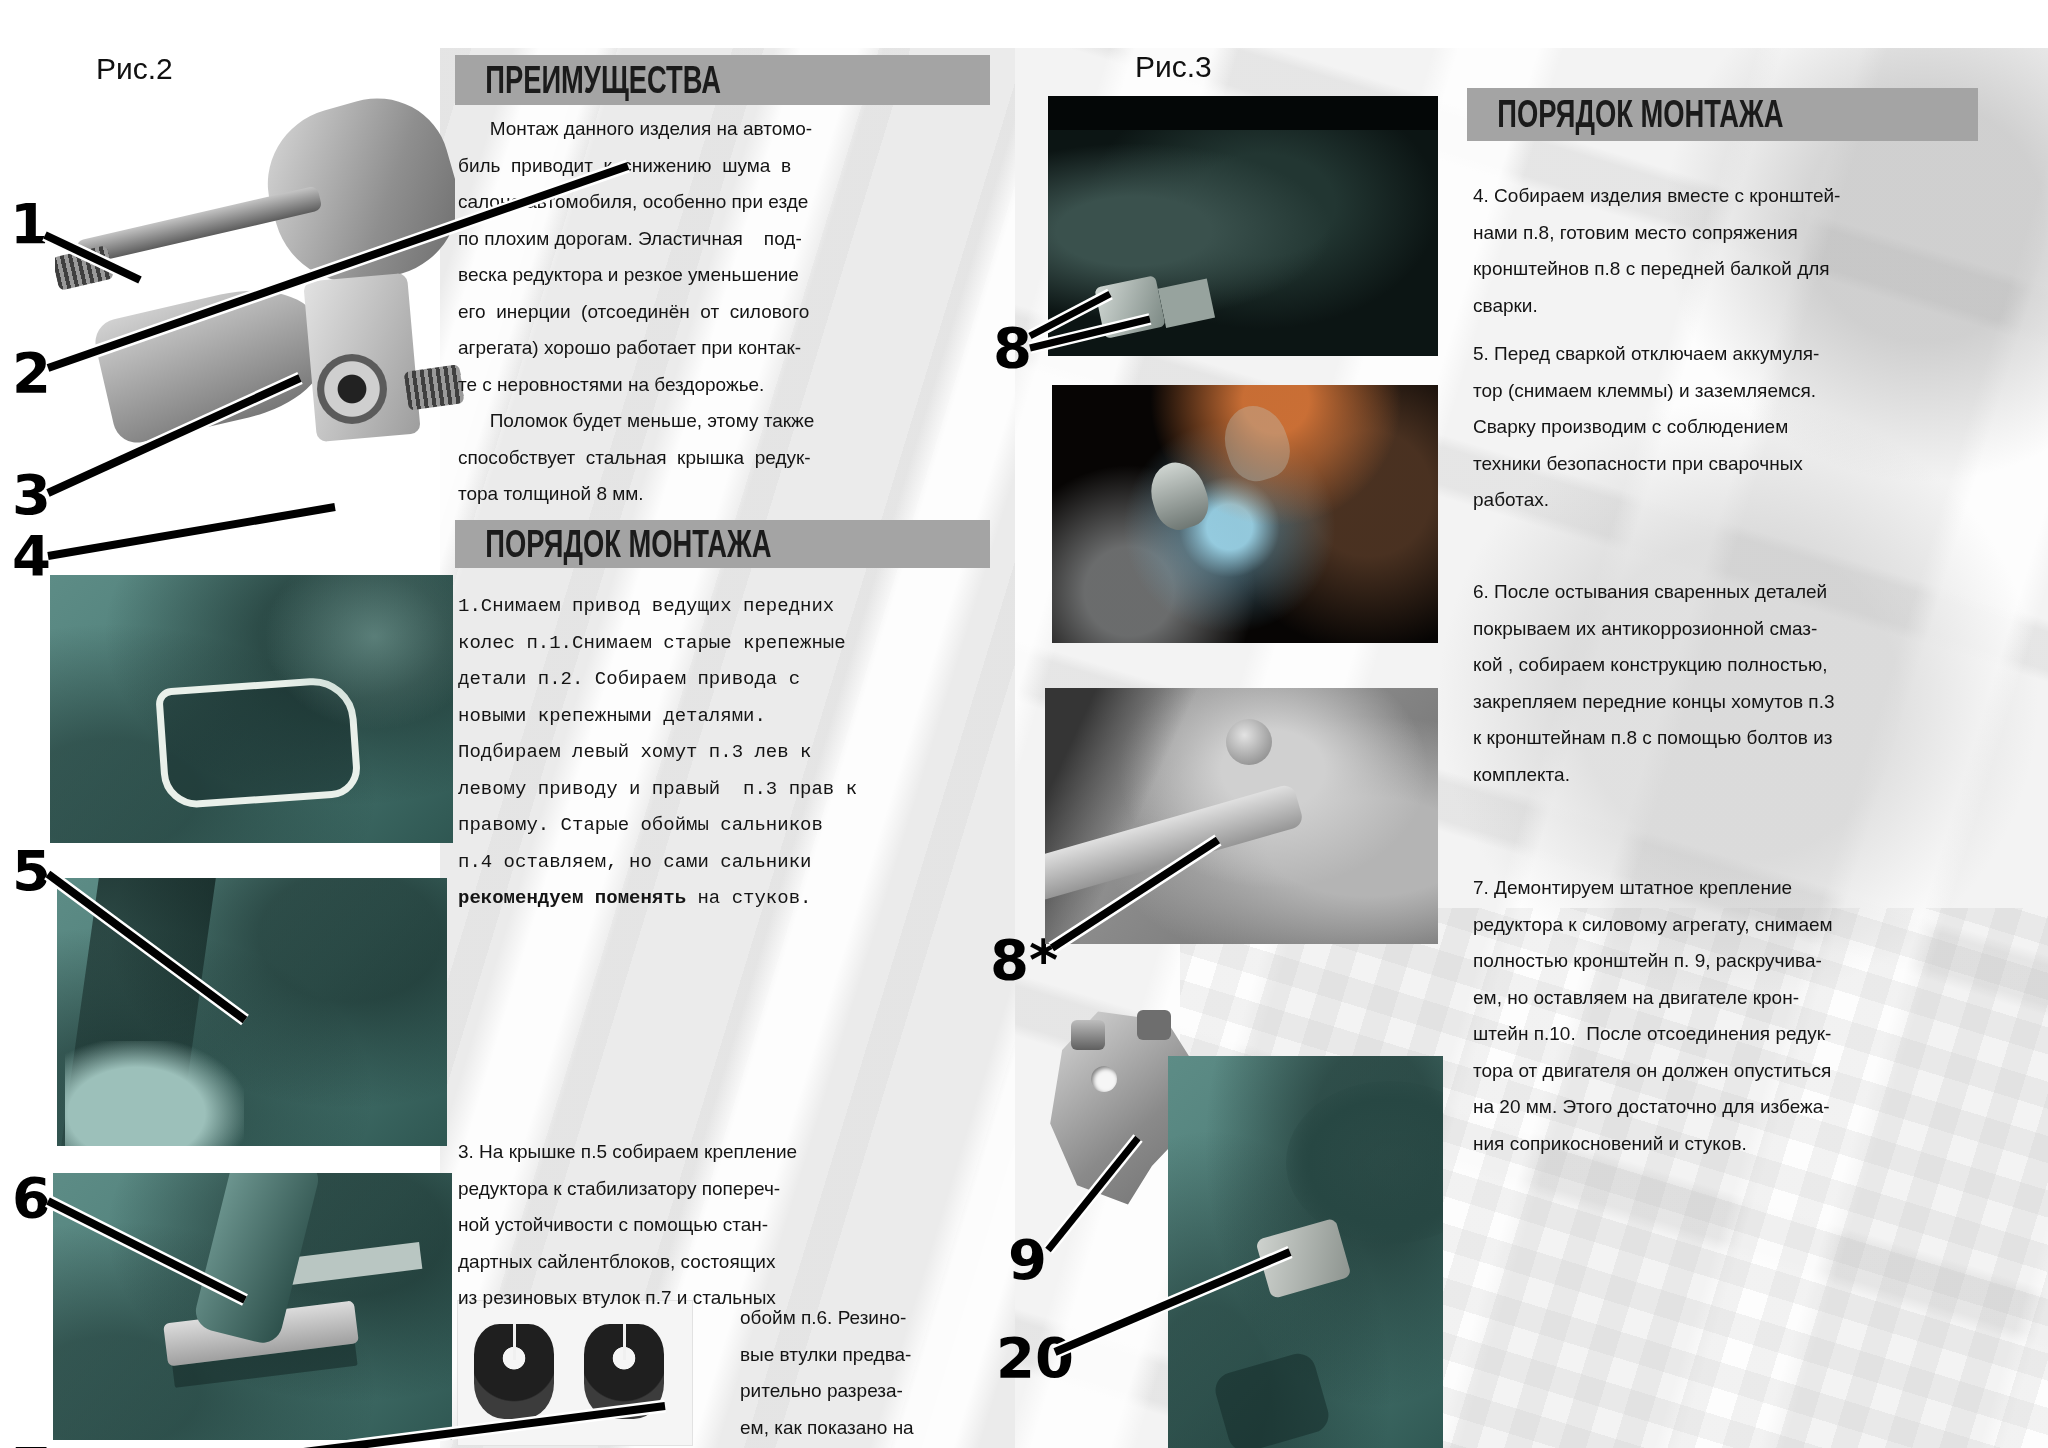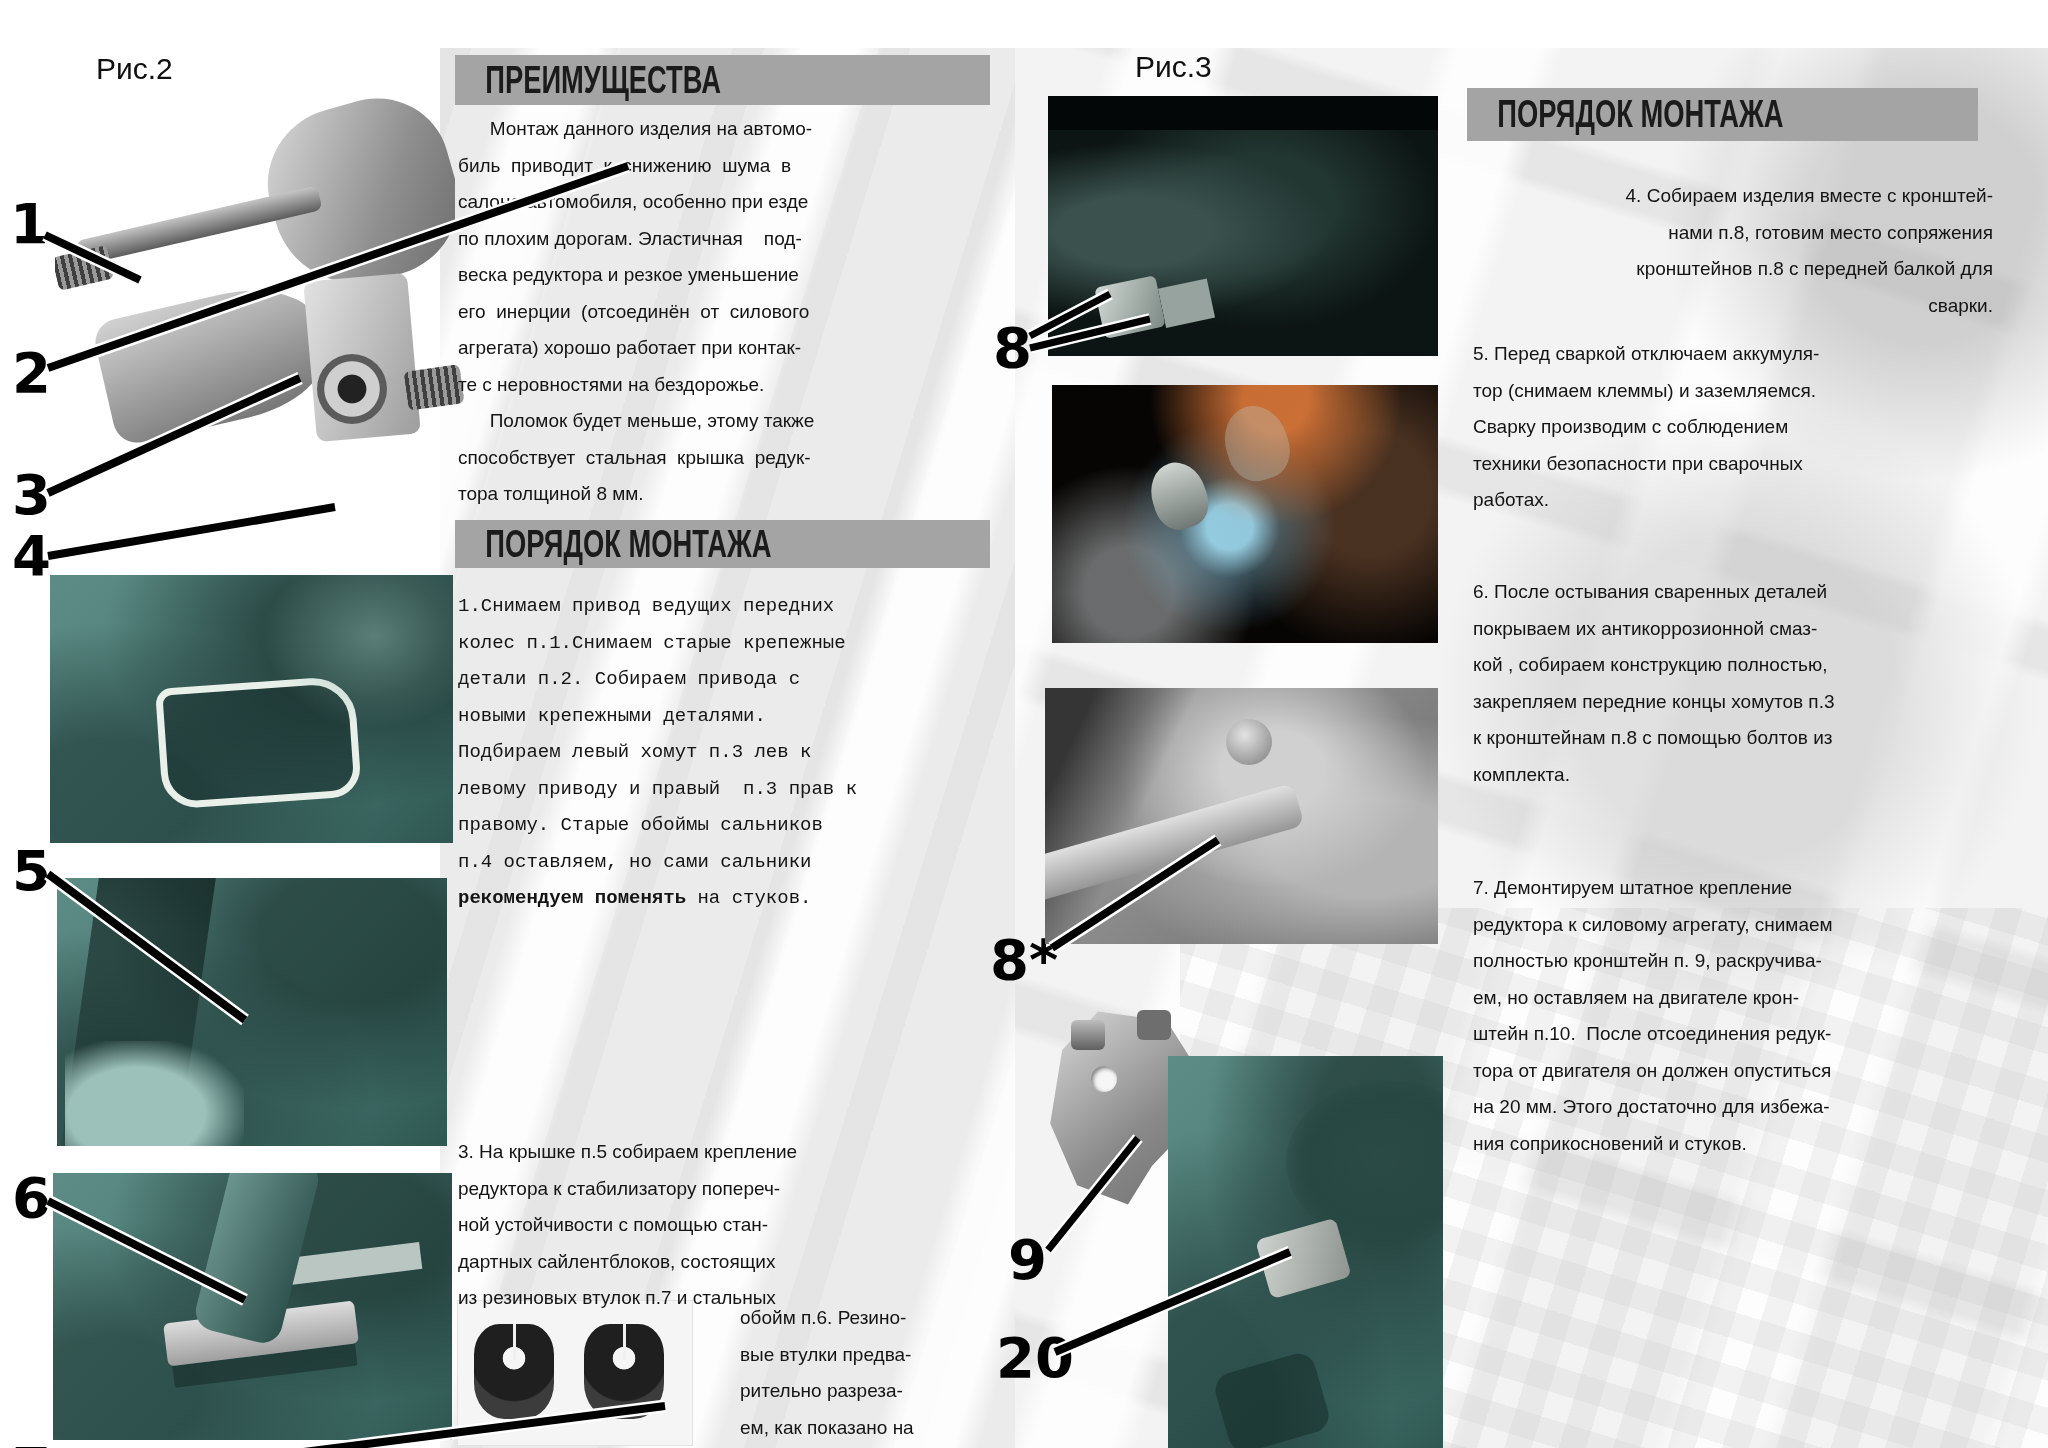--- a/index.html
+++ b/index.html
@@ -215,21 +215,21 @@
 редуктора к стабилизатору попереч-
 ной устойчивости с помощью стан-
 дартных сайлентблоков, состоящих
 из резиновых втулок п.7 и стальных</div>
   <div class="txt z2" style="left:740px;top:1252px;width:300px;">обойм п.6. Резино-
 вые втулки предва-
 рительно разреза-
 ем, как показано на
 рис. 2.</div>
 
-  <div class="txt z2" style="left:1473px;top:130px;width:520px;text-align:right;">4. Собираем изделия вместе с кронштей-
+  <div class="txt z2" style="left:1473px;top:130px;width:520px;">4. Собираем изделия вместе с кронштей-
 нами п.8, готовим место сопряжения
 кронштейнов п.8 с передней балкой для
 сварки.</div>
   <div class="txt z2" style="left:1473px;top:288px;width:520px;">5. Перед сваркой отключаем аккумуля-
 тор (снимаем клеммы) и заземляемся.
 Сварку производим с соблюдением
 техники безопасности при сварочных
 работах.</div>
   <div class="txt z2" style="left:1473px;top:526px;width:520px;">6. После остывания сваренных деталей
 покрываем их антикоррозионной смаз-

